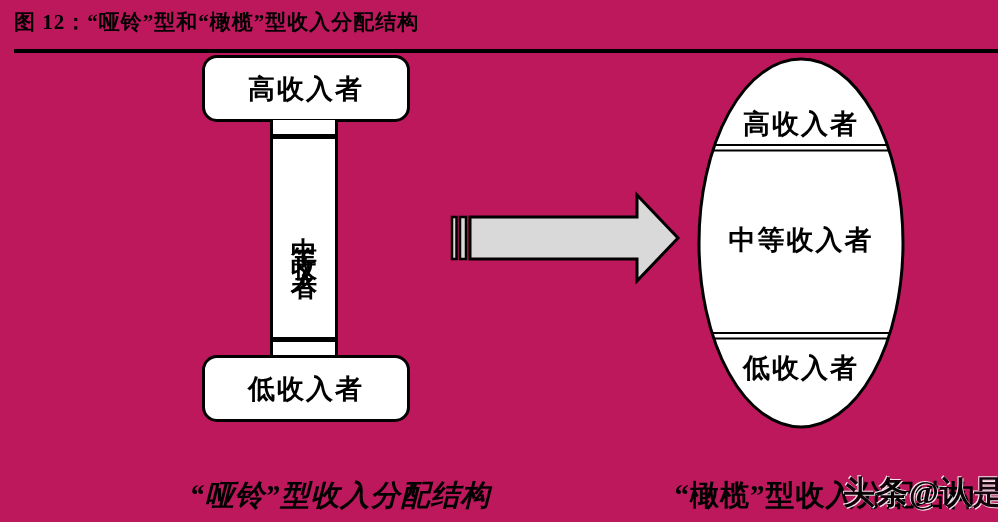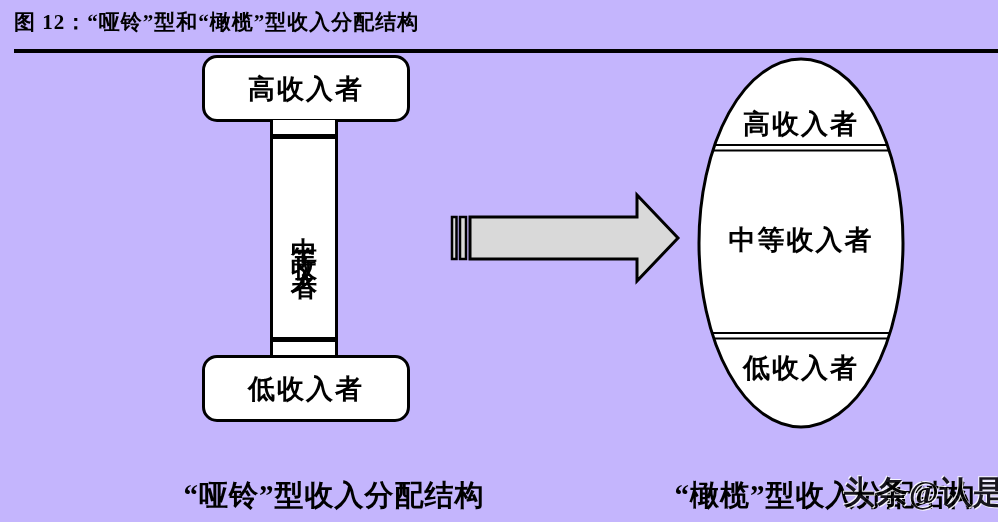--- a/index.html
+++ b/index.html
@@ -1,20 +1,20 @@
 <!DOCTYPE html>
 <html><head>
 <meta charset="utf-8">
 <style>
   html, body { margin: 0; padding: 0; background: #ffffff; }
   #stage {
     position: relative;
     width: 998px;
     height: 522px;
-    background: #c4b5fd;
+    background: #be185d;
     font-family: "Liberation Serif", "DejaVu Serif", serif;
     color: #000;
     overflow: hidden;
   }
   .abs { position: absolute; }
 
   
   .fig-title {
     left: 14px; top: 8px;
     font-size: 21px;
@@ -82,21 +82,21 @@
   
   .caption {
     top: 476px;
     width: 400px;
     text-align: center;
     font-size: 29px;
     font-weight: 700;
     letter-spacing: 1px;
     white-space: nowrap;
   }
-  .caption-left { left: 134px; }
+  .caption-left { left: 140px; font-style: italic; }
   .caption-right { left: 625px; }
 
   .watermark {
     left: 843px; top: 471px;
     font-size: 32px;
     font-weight: 700;
     letter-spacing: 1px;
     color: #000;
     opacity: 0.88;
     text-shadow: 1px 1px 0 #fff, -1px -1px 0 #fff;

